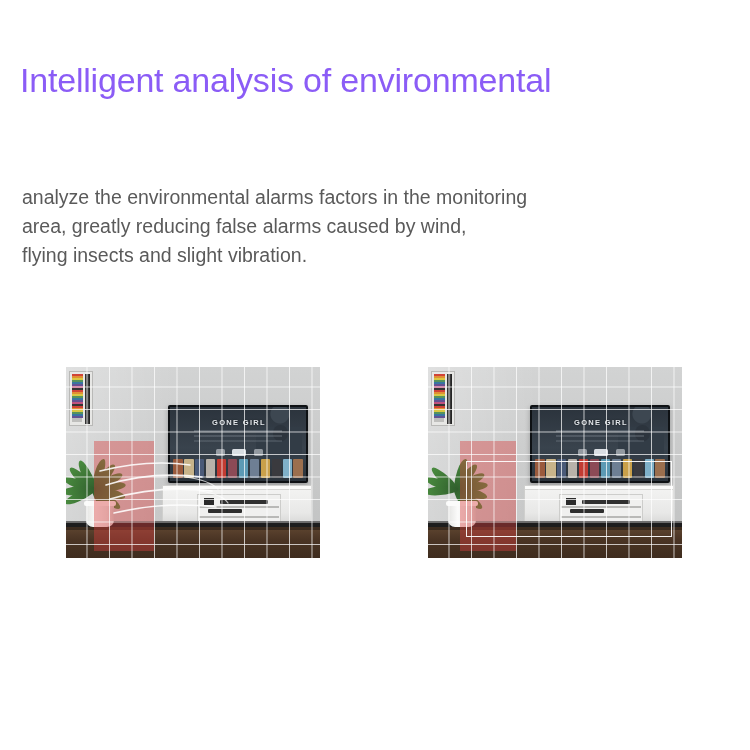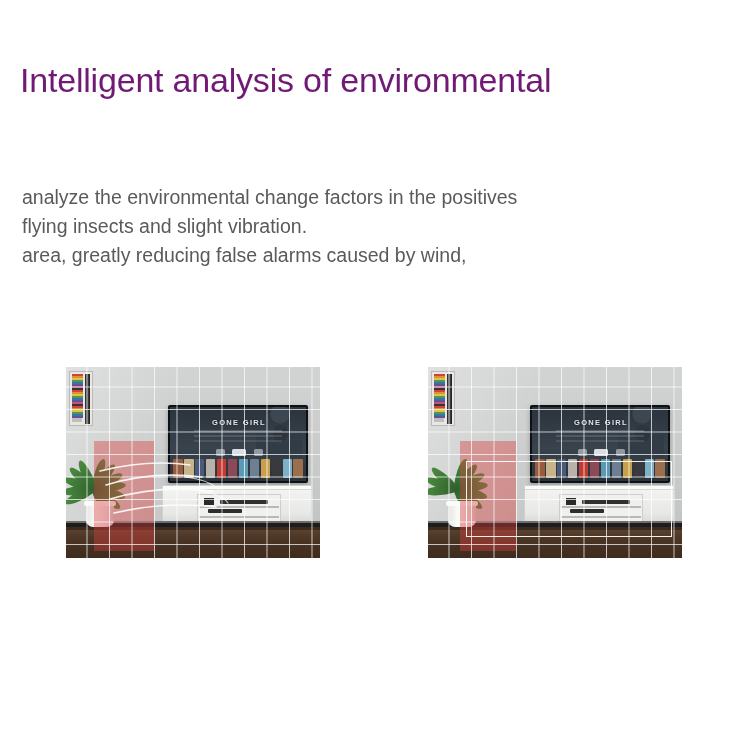--- a/index.html
+++ b/index.html
@@ -20,21 +20,21 @@
   }
 
   
   #heading {
     position: absolute;
     left: 20px;
     top: 58px;
     width: 716px;
     font-size: 34px;
     line-height: 45px;
-    color: #701a75;
+    color: #8b5cf6;
     letter-spacing: -0.2px;
     font-weight: 400;
   }
   #heading .hline { display: block; white-space: nowrap; }
 
   
   #body-copy {
     position: absolute;
     left: 22px;
     top: 183px;
@@ -240,23 +240,23 @@
 </head>
 <body>
 
 <div id="page">
 
   <h1 id="heading">
     <span class="hline">Intelligent analysis of environmental</span>
   </h1>
 
   <p id="body-copy">
-    <span class="bline">analyze the environmental change factors in the positives</span>
+    <span class="bline">analyze the environmental alarms factors in the monitoring</span>
+    <span class="bline">area, greatly reducing false alarms caused by wind,</span>
     <span class="bline">flying insects and slight vibration.</span>
-    <span class="bline">area, greatly reducing false alarms caused by wind,</span>
   </p>
 
   <figure class="figure" id="figure-left">
     <div class="photo">
 
       <div class="wall"></div>
       <div class="wall-shade"></div>
 
       <div class="frame">
         <div class="frame-stripes"></div>

